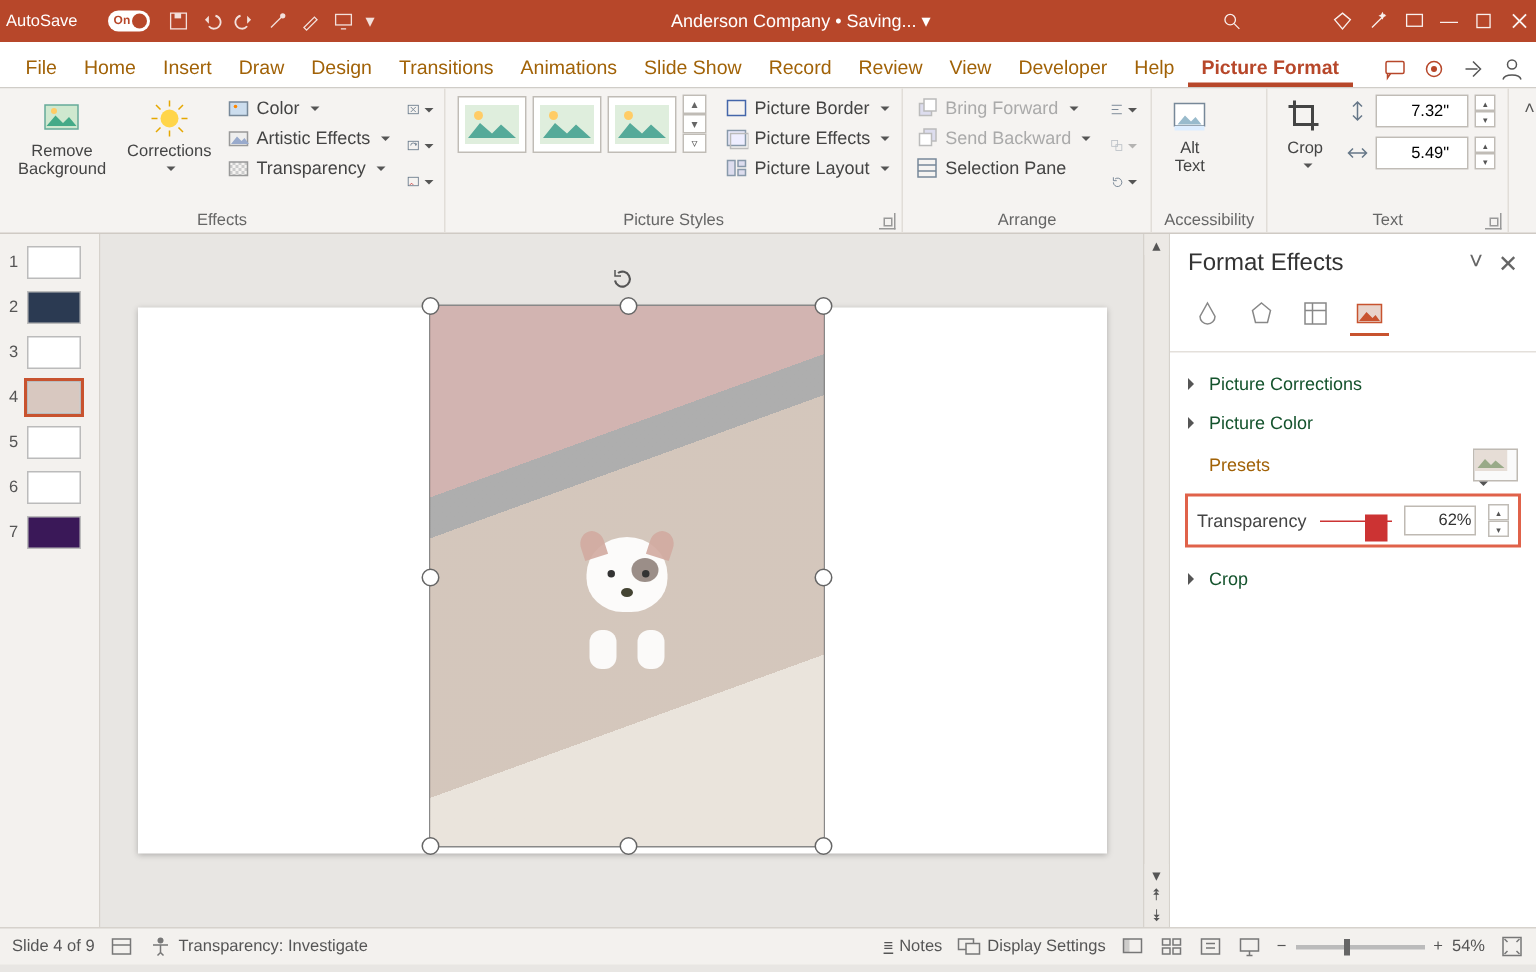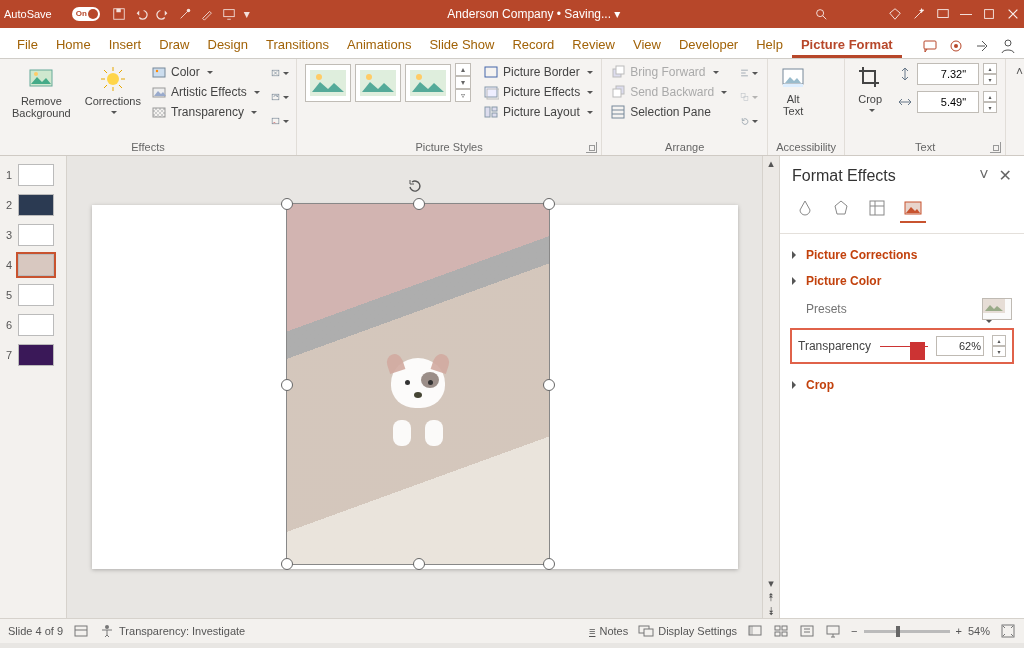--- a/index.html
+++ b/index.html
@@ -58,25 +58,25 @@
 .rot{position:absolute;left:50%;top:-28px;transform:translateX(-50%);color:#555}
 .vscroll{width:16px;background:#ece9e5;border-left:1px solid #d6d2cc;position:relative}
 .vscroll .navbtn{position:absolute;left:0;right:0;height:14px;display:flex;align-items:center;justify-content:center;color:#555;font-size:11px;background:#ece9e5}
 .pane{width:244px;background:#fff;border-left:1px solid #d6d2cc;display:flex;flex-direction:column}
 .pane .hdr{display:flex;align-items:center;justify-content:space-between;padding:10px 12px 6px;font-size:16px;color:#333}
 .pane .hdr .ctl{display:flex;gap:10px;color:#666}
 .pane .iconrow{display:flex;gap:10px;padding:4px 12px 10px;border-bottom:1px solid #e4e0db}
 .pane .iconrow .pi{width:26px;height:26px;display:flex;align-items:center;justify-content:center;border-bottom:2px solid transparent}
 .pane .iconrow .pi.active{border-bottom-color:#c8532f}
 .pane .sect{padding:8px 12px;border-bottom:0}
-.pane .sect .sh{display:flex;align-items:center;gap:6px;font-size:12px;font-weight:700;color:#c2410c;padding:6px 0}
+.pane .sect .sh{display:flex;align-items:center;gap:6px;font-size:12px;font-weight:400;color:#14532d;padding:6px 0}
 .chev{display:inline-block;border:4px solid transparent}
 .chev.right{border-left-color:#555}
 .chev.down{border-top-color:#555;transform:translateY(2px)}
-.presetsrow{display:flex;justify-content:space-between;align-items:center;font-size:12px;color:#737373;padding:4px 0 8px 14px}
+.presetsrow{display:flex;justify-content:space-between;align-items:center;font-size:12px;color:#a16207;padding:4px 0 8px 14px}
 .presetbtn{width:28px;height:20px;border:1px solid #bfbab3;background:#fafafa}
 .transrow{display:flex;align-items:center;gap:8px;border:2px solid #e0624a;padding:5px 6px;margin:0 -2px}
 .transrow .lbl{font-size:12px;color:#444;width:74px}
 .slider{flex:1;height:14px;position:relative}
 .slider .track{position:absolute;left:0;right:0;top:7px;height:1px;background:#c33}
 .slider .thumb{position:absolute;top:3px;width:3px;height:10px;background:#c33}
 .valbox{width:44px;height:18px;border:1px solid #bfbab3;font-size:11px;display:flex;align-items:center;justify-content:flex-end;padding-right:2px}
 .status{height:24px;background:#f3f1ee;border-top:1px solid #d6d2cc;display:flex;align-items:center;font-size:11px;color:#555;padding:0 8px;gap:10px}
 .status .spacer{flex:1}
 .zoom{display:flex;align-items:center;gap:6px}

